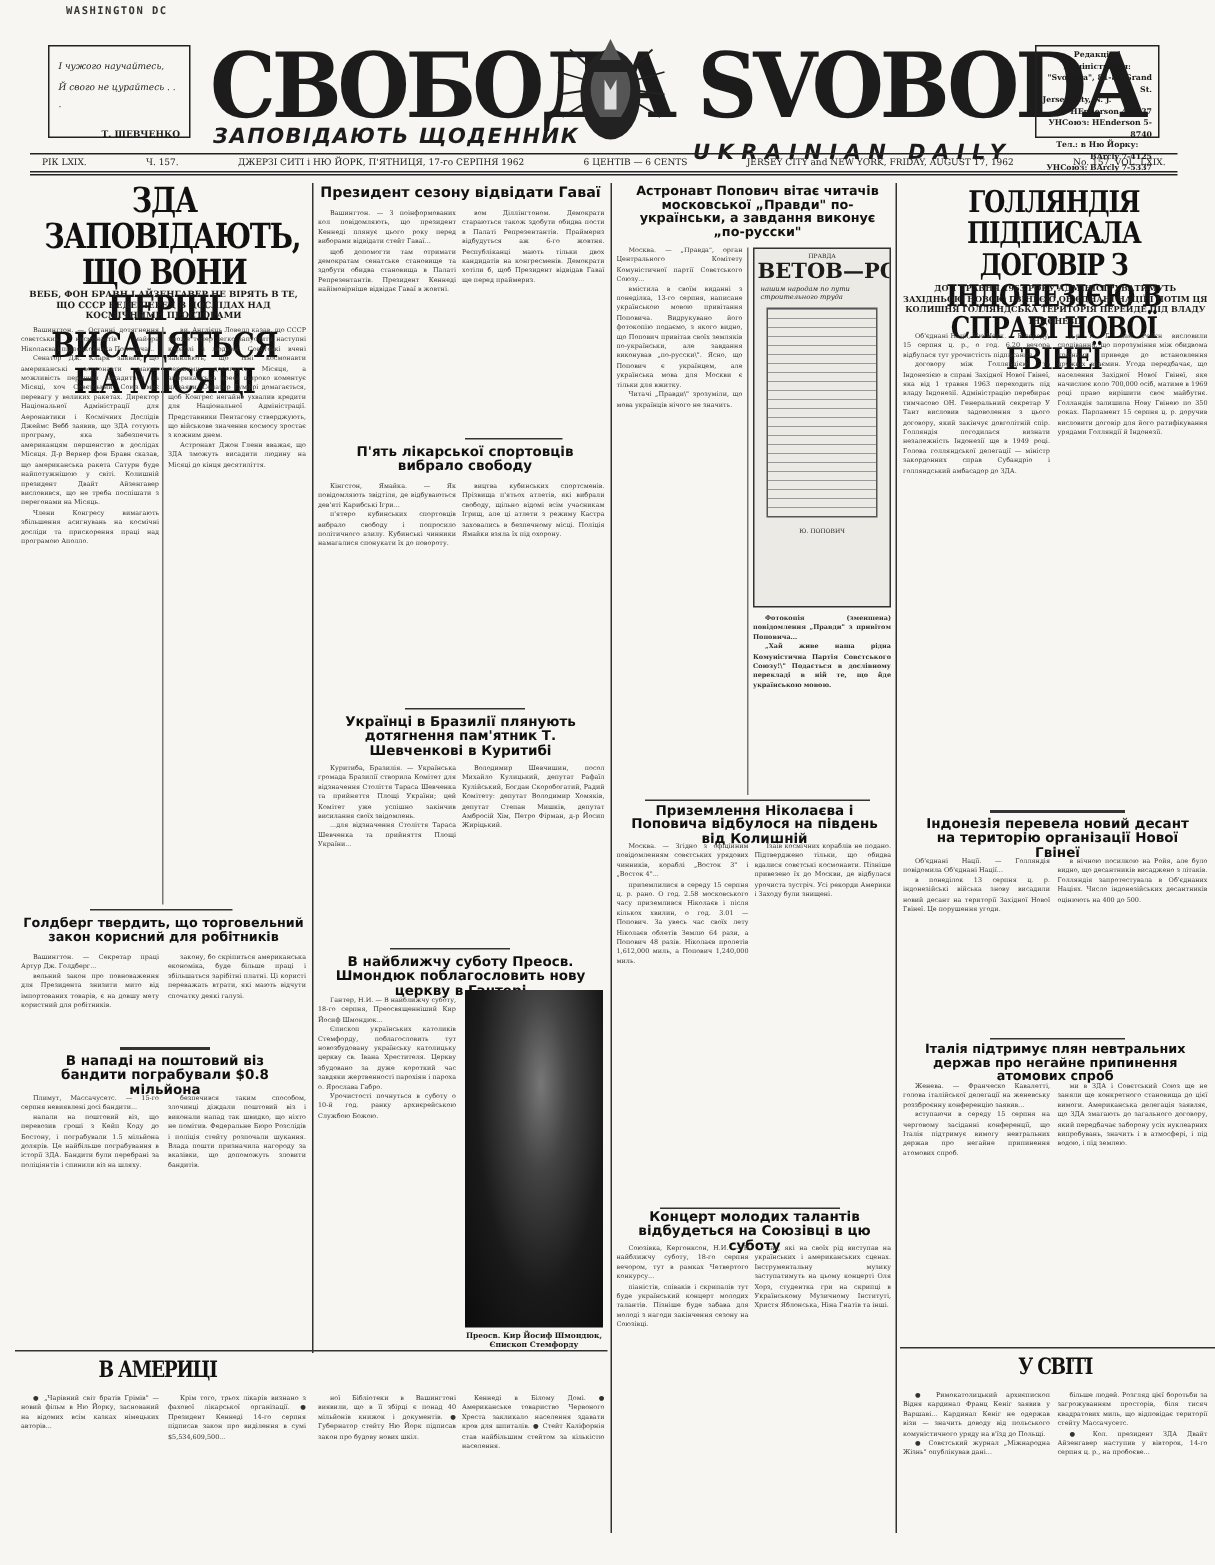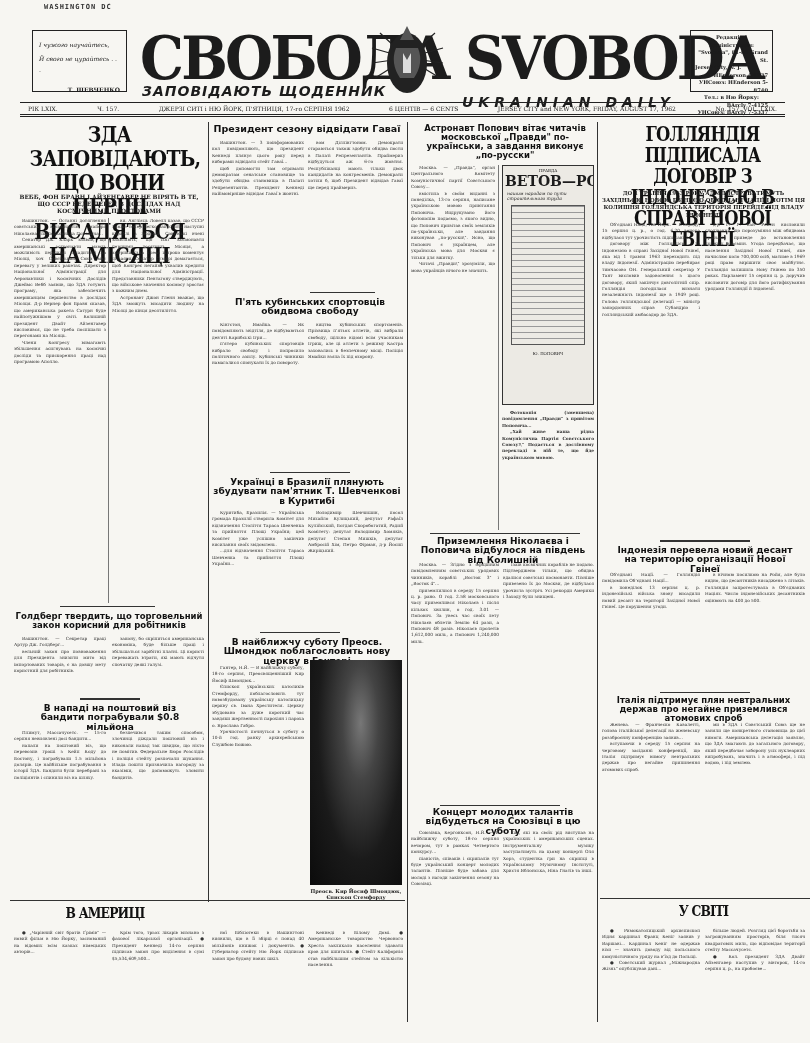--- a/index.html
+++ b/index.html
@@ -134,31 +134,31 @@
 <div class="hl" style="left:212px;top:124px;width:190px;font-size:9.5px">Президент сезону відвідати Гаваї</div>
 <div class="col" style="left:212px;top:140px;width:92px;height:155px">
   <p>Вашингтон. — З поінформованих кол повідомляють, що президент Кеннеді плянує цього року перед виборами відвідати стейт Гаваї...</p>
   <p>щоб допомогти там отримати демократам сенатське становище та здобути обидва становища в Палаті Репрезентантів. Президент Кеннеді найімовірніше відвідає Гаваї в жовтні.</p>
 </div>
 <div class="col" style="left:308px;top:140px;width:95px;height:155px">
   <p>вом Діллінгтоном. Демократи стараються також здобути обидва пости в Палаті Репрезентантів. Праймериз відбудуться аж 6-го жовтня. Республіканці мають тільки двох кандидатів на конгресменів. Демократи хотіли б, щоб Президент відвідав Гаваї ще перед праймериз.</p>
 </div>
 <div class="rule-h" style="left:310px;top:292px;width:65px;height:1px"></div>
 
-<div class="hl" style="left:230px;top:298px;width:160px;font-size:9px">П'ять кубинських спортовців обидвома свободу</div>
+<div class="hl" style="left:230px;top:298px;width:160px;font-size:9px">П'ять лікарської спортовців вибрало свободу</div>
 <div class="col" style="left:212px;top:322px;width:92px;height:145px">
   <p>Кінгстон, Ямайка. — Як повідомляють звідтіля, де відбуваються дев'яті Карибські Ігри...</p>
   <p>п'ятеро кубинських спортовців вибрало свободу і попросило політичного азилу. Кубинські чинники намагалися спонукати їх до повороту.</p>
 </div>
 <div class="col" style="left:308px;top:322px;width:95px;height:145px">
   <p>вицтва кубинських спортсменів. Прізвища п'ятьох атлетів, які вибрали свободу, щільно відомі всім учасникам Ігрищ, але ці атлети з режиму Кастра заховались в безпечному місці. Поліція Ямайки взяла їх під охорону.</p>
 </div>
 <div class="rule-h" style="left:270px;top:472px;width:80px;height:1px"></div>
 
-<div class="hl" style="left:212px;top:478px;width:190px;font-size:9px">Українці в Бразилії плянують збудувати пам'ятник Т. Шевченкові в Куритибі</div>
+<div class="hl" style="left:212px;top:478px;width:190px;font-size:9px">Українці в Бразилії плянують дотягнення пам'ятник Т. Шевченкові в Куритибі</div>
 <div class="col" style="left:212px;top:510px;width:92px;height:115px">
   <p>Куритиба, Бразилія. — Українська громада Бразилії створила Комітет для відзначення Століття Тараса Шевченка та прийняття Площі України; цей Комітет уже успішно закінчив висилання своїх звідомлень.</p>
   <p>...для відзначення Століття Тараса Шевченка та прийняття Площі України...</p>
 </div>
 <div class="col" style="left:308px;top:510px;width:95px;height:115px">
   <p>Володимир Шевчишин, посол Михайло Кулицький, депутат Рафаїл Кулійський, Богдан Скоробогатий, Радий Комітету: депутат Володимир Хомяків, депутат Степан Мишків, депутат Амбросій Хім, Петро Фірман, д-р Йосип Жиріцький.</p>
 </div>
 <div class="rule-h" style="left:260px;top:632px;width:80px;height:1px"></div>
 
 <div class="hl" style="left:212px;top:638px;width:190px;font-size:9px">В найближчу суботу Преосв. Шмондюк поблагословить нову церкву в Гантері</div>
@@ -224,21 +224,21 @@
 <div class="hl" style="left:610px;top:546px;width:190px;font-size:9px">Індонезія перевела новий десант на територію організації Нової Гвінеї</div>
 <div class="col" style="left:602px;top:572px;width:98px;height:115px">
   <p>Об'єднані Нації. — Голляндія повідомила Об'єднані Нації...</p>
   <p>в понеділок 13 серпня ц. р. індонезійські війська знову висадили новий десант на території Західної Нової Гвінеї. Це порушення угоди.</p>
 </div>
 <div class="col" style="left:705px;top:572px;width:100px;height:115px">
   <p>в нічною посилкою на Ройя, але було видно, що десантників висаджено з літаків. Голляндія запротестувала в Об'єднаних Націях. Число індонезійських десантників оцінюють на 400 до 500.</p>
 </div>
 <div class="rule-h" style="left:660px;top:692px;width:90px;height:1px"></div>
 
-<div class="hl" style="left:602px;top:696px;width:203px;font-size:8.5px">Італія підтримує плян невтральних держав про негайне приземлився атомових спроб</div>
+<div class="hl" style="left:602px;top:696px;width:203px;font-size:8.5px">Італія підтримує плян невтральних держав про негайне припинення атомових спроб</div>
 <div class="col" style="left:602px;top:722px;width:98px;height:170px">
   <p>Женева. — Франческо Кавалетті, голова італійської делегації на женевську роззброєнну конференцію заявив...</p>
   <p>вступаючи в середу 15 серпня на черговому засіданні конференції, що Італія підтримує вимогу невтральних держав про негайне припинення атомових спроб.</p>
 </div>
 <div class="col" style="left:705px;top:722px;width:100px;height:170px">
   <p>ми в ЗДА і Совєтський Союз ще не заняли ще конкретного становища до цієї вимоги. Американська делегація заявляє, що ЗДА змагають до загального договору, який передбачає заборону усіх нуклеарних випробувань, значить і в атмосфері, і під водою, і під землею.</p>
 </div>
 
 <div class="rule-h" style="left:600px;top:898px;width:210px;height:1px"></div>
 <div class="hl big" style="left:602px;top:904px;width:203px;font-size:15px">У СВІТІ</div>

